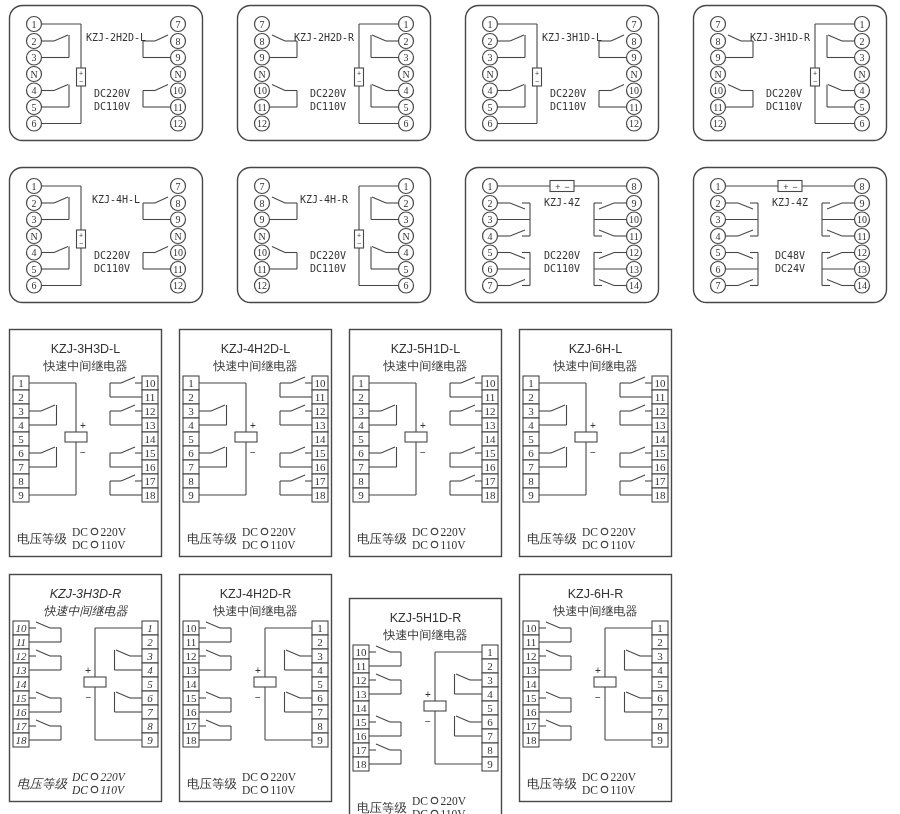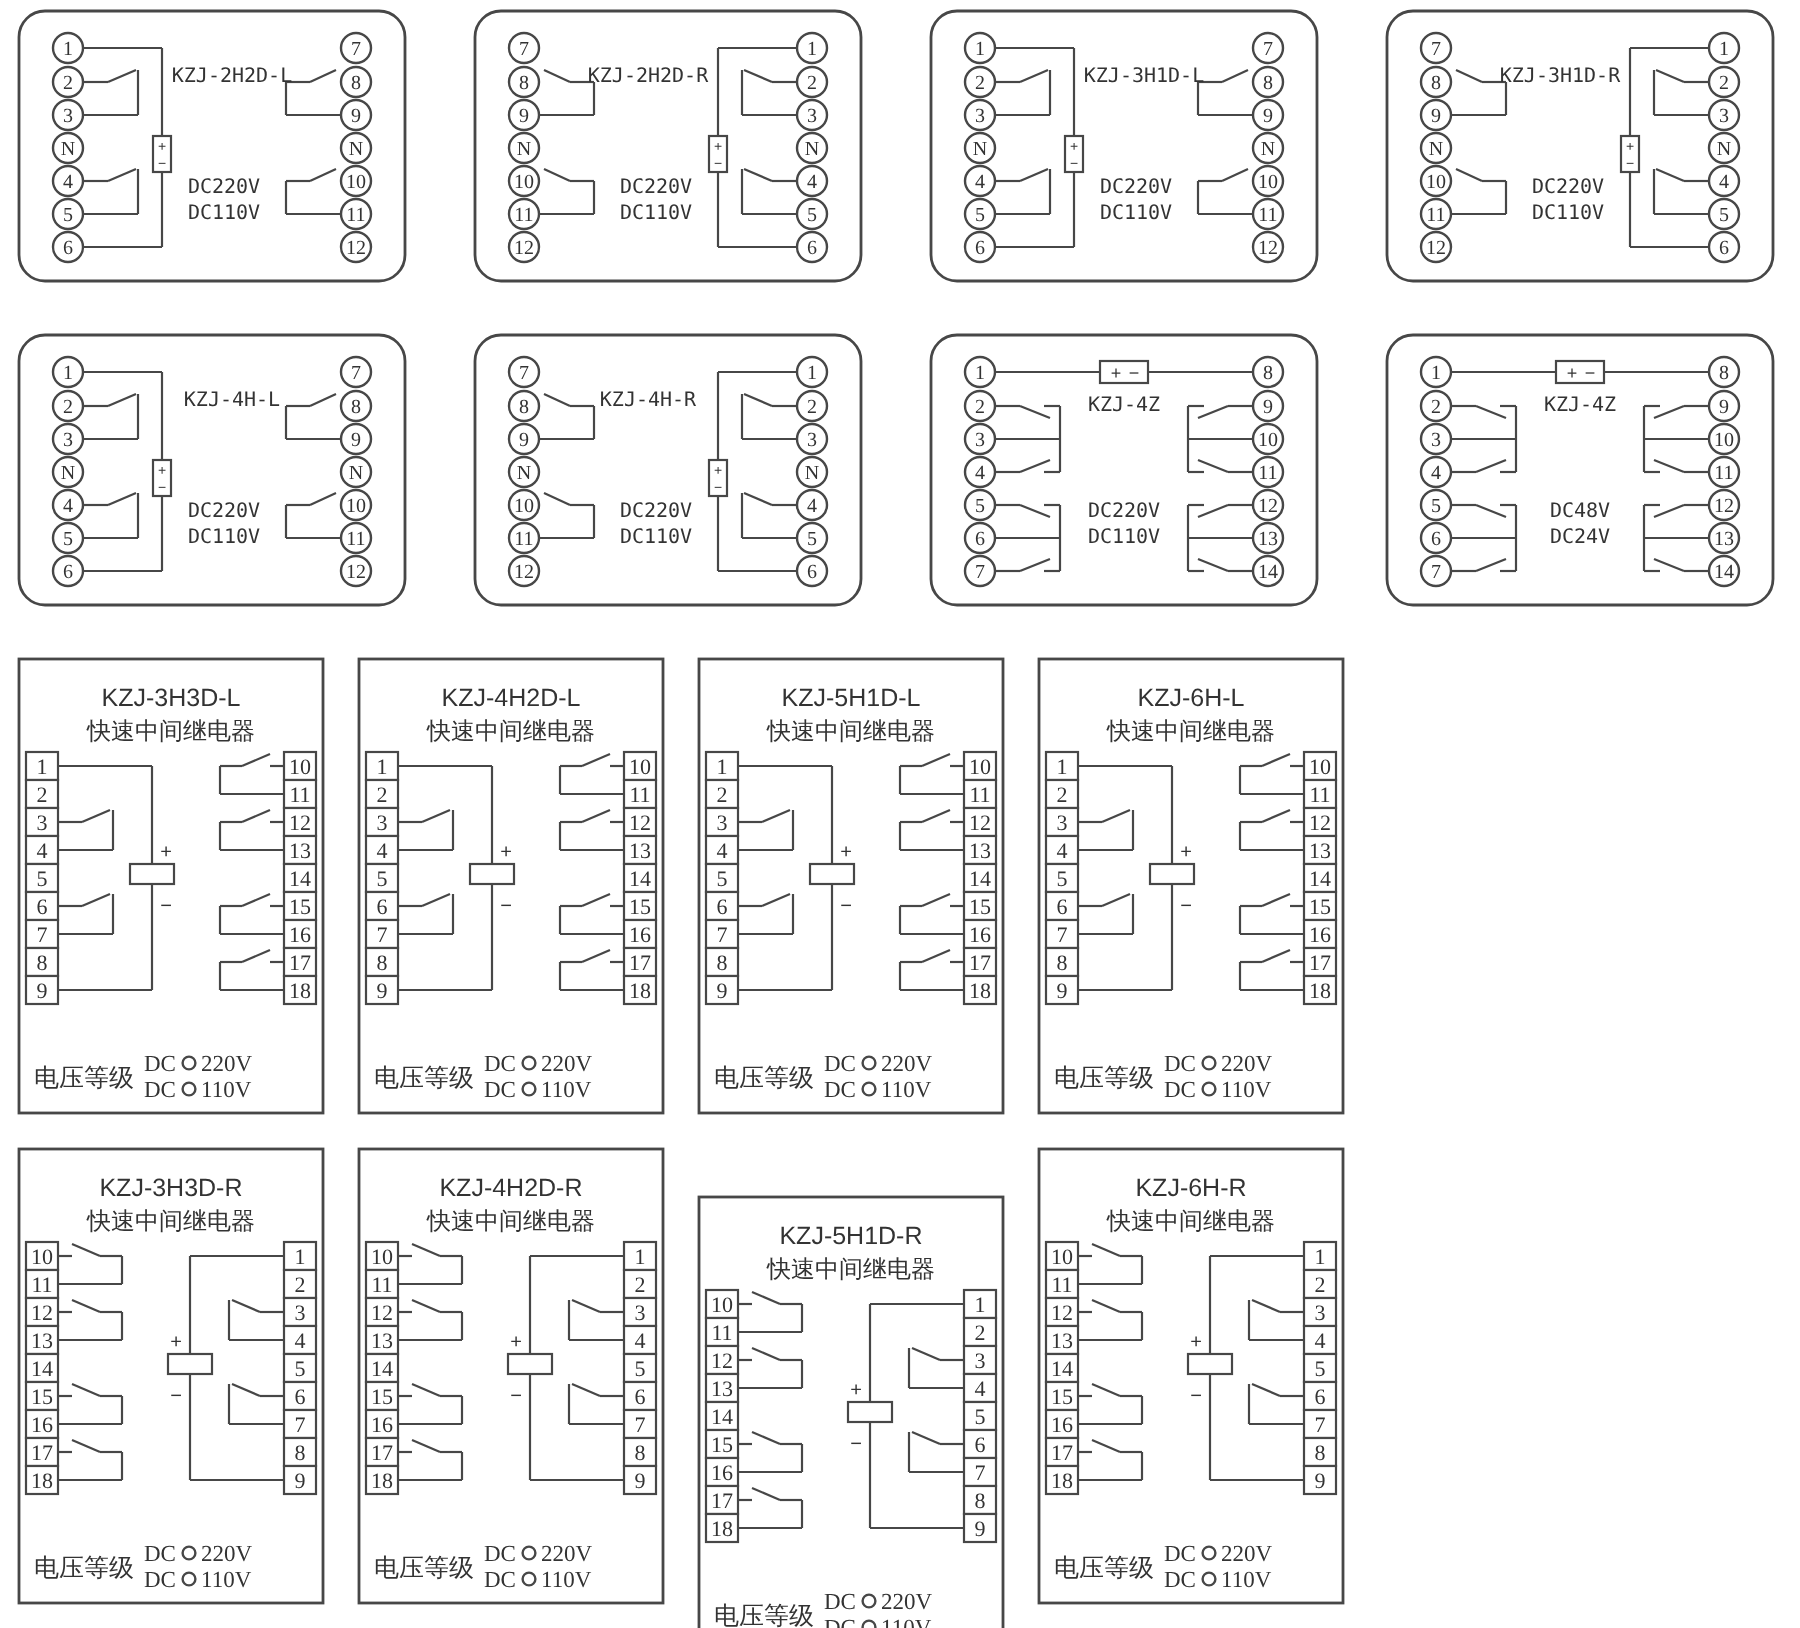--- a/index.html
+++ b/index.html
@@ -845,21 +845,21 @@
         <line x1="102" y1="167" x2="134" y2="167" stroke="#474747" stroke-width="1.1"></line>
         <text x="9" y="215" text-anchor="start" font-size="12.5" font-family="&quot;Liberation Sans&quot;, sans-serif" fill="#333333">电压等级</text>
         <text x="64" y="207.5" text-anchor="start" font-size="11.5" font-family="&quot;Liberation Serif&quot;, serif" fill="#333333">DC</text>
         <circle cx="86.5" cy="203.5" r="3.2" fill="#ffffff" stroke="#474747" stroke-width="1.2"></circle>
         <text x="92.5" y="207.5" text-anchor="start" font-size="11.5" font-family="&quot;Liberation Serif&quot;, serif" fill="#333333">220V</text>
         <text x="64" y="220.5" text-anchor="start" font-size="11.5" font-family="&quot;Liberation Serif&quot;, serif" fill="#333333">DC</text>
         <circle cx="86.5" cy="216.5" r="3.2" fill="#ffffff" stroke="#474747" stroke-width="1.2"></circle>
         <text x="92.5" y="220.5" text-anchor="start" font-size="11.5" font-family="&quot;Liberation Serif&quot;, serif" fill="#333333">110V</text>
       </svg>
     </div>
-    <div class="panel" style="left: 8px; top: 573px; width: 155px; height: 230px;">
+    <div class="panel" style="left: 8px; top: 573px; width: 155px; height: 230px; font-style: italic;">
       <svg viewBox="0 0 155 230" width="155" height="230">
         <rect x="1.5" y="1.5" width="152" height="227" rx="0" fill="none" stroke="#474747" stroke-width="1.4"></rect>
         <text x="77.5" y="25" text-anchor="middle" font-size="12.5" font-family="&quot;Liberation Sans&quot;, sans-serif" fill="#333333">KZJ-3H3D-R</text>
         <text x="77.5" y="41.5" text-anchor="middle" font-size="12" font-family="&quot;Liberation Sans&quot;, sans-serif" fill="#333333">快速中间继电器</text>
         <rect x="134" y="48" width="16" height="14" fill="#ffffff" stroke="#474747" stroke-width="1.1"></rect>
         <text x="142" y="59" text-anchor="middle" font-size="11" font-family="&quot;Liberation Serif&quot;, serif" fill="#333333">1</text>
         <rect x="5" y="48" width="16" height="14" fill="#ffffff" stroke="#474747" stroke-width="1.1"></rect>
         <text x="13" y="59" text-anchor="middle" font-size="11" font-family="&quot;Liberation Serif&quot;, serif" fill="#333333">10</text>
         <rect x="134" y="62" width="16" height="14" fill="#ffffff" stroke="#474747" stroke-width="1.1"></rect>
         <text x="142" y="73" text-anchor="middle" font-size="11" font-family="&quot;Liberation Serif&quot;, serif" fill="#333333">2</text>

